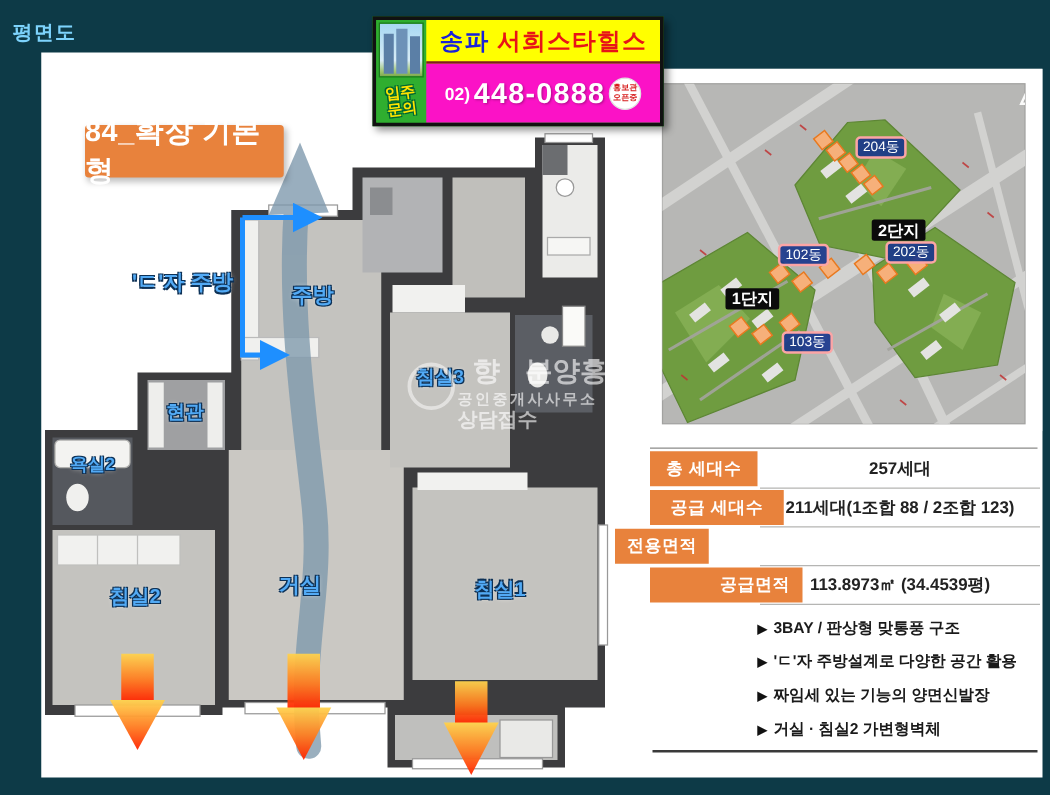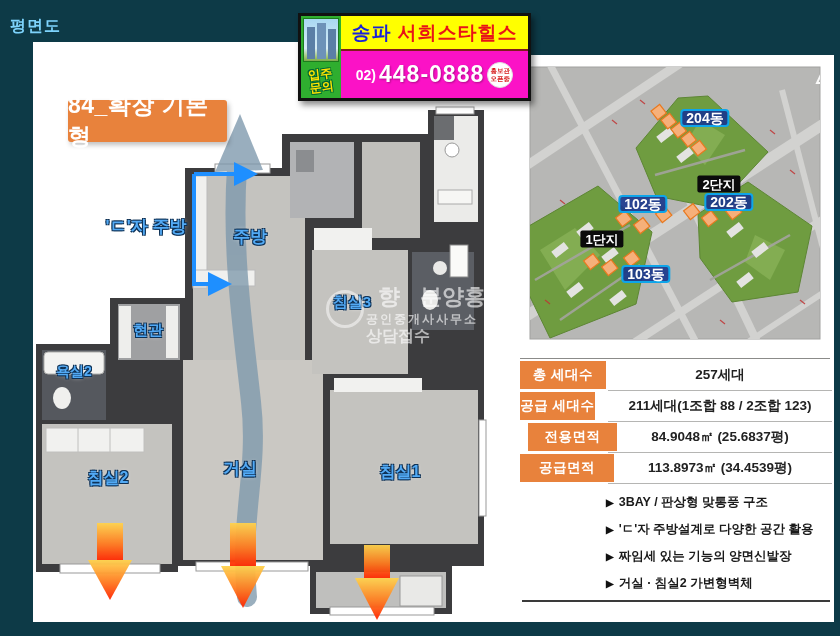--- a/index.html
+++ b/index.html
@@ -46,22 +46,22 @@
   .banner-sub{height:14px;background:#ffffff;border-bottom:2px solid #111;display:flex;align-items:center;justify-content:center;
         font-size:9px;font-weight:700;color:#222;letter-spacing:.3px;white-space:nowrap;}
   .banner-phone{flex:1;background:#fb12c6;display:flex;align-items:center;justify-content:center;gap:3px;color:#fff;}
   .banner-phone .p1{font-size:14px;font-weight:700;}
   .banner-phone .p2{font-size:23px;font-weight:700;letter-spacing:1px;text-shadow:1px 1px 2px rgba(0,0,0,.3);}
   .phone-badge{width:24px;height:24px;border-radius:50%;background:#fff;border:1px solid #e0e0e0;display:flex;flex-direction:column;
         align-items:center;justify-content:center;color:#d61a1a;font-size:6.5px;font-weight:700;line-height:1.1;}
 
   
   .map-layer{left:516px;top:55px;width:318px;height:290px;z-index:8;}
-  .bdg-blue{position:absolute;transform:translate(-50%,-50%);background:rgba(26,55,140,.92);border:2px solid #0ea5e9;
-        border-radius:4px;color:#fff;font-size:14px;font-weight:700;padding:0 4px;white-space:nowrap;line-height:14px;}
+  .bdg-blue{position:absolute;transform:translate(-50%,-50%);background:rgba(26,55,140,.92);border:2px solid #fca5a5;
+        border-radius:4px;color:#fff;font-size:11px;font-weight:400;padding:0 4px;white-space:nowrap;line-height:14px;}
   .bdg-black{position:absolute;transform:translate(-50%,-50%);background:#0b0b0b;color:#fff;font-size:13px;font-weight:700;
         padding:1px 5px;border-radius:2px;white-space:nowrap;line-height:15px;}
 
   
   .tl{background:#e8823c;color:#fff;font-weight:700;font-size:13.5px;display:flex;align-items:center;justify-content:center;letter-spacing:.5px;}
   .tv{color:#222;font-size:13.5px;font-weight:700;display:flex;align-items:center;justify-content:center;white-space:nowrap;}
   .sep{background:#b5b5b3;}
   .features{left:606px;top:489px;width:226px;}
   .feat-line{display:flex;align-items:center;height:27px;color:#1a1a1a;font-size:12.5px;font-weight:700;white-space:nowrap;}
   .feat-line .bg{font-size:10px;margin-right:5px;color:#111;}
@@ -288,27 +288,26 @@
           <span>홍보관</span>
           <span>오픈중</span>
         </span>
       </div>
     </div>
   </div>
 
   <div class="abs sep" style="left:520px;top:358px;width:310px;height:1px;background:#8b8b89;"></div>
 
   <div class="abs tl" style="left:520px;top:361px;width:86px;height:28px;">총 세대수</div>
-  <div class="abs tl" style="left:520px;top:392px;width:75px;height:28px;">공급 세대수</div>
-  <div class="abs tl" style="left:528px;top:423px;width:89px;height:28px;">전용면적</div>
-  <div class="abs tl" style="left:520px;top:454px;width:94px;height:28px;">공급면적</div>
+  <div class="abs tl" style="left:520px;top:392px;width:107px;height:28px;">공급 세대수</div>
+  <div class="abs tl" style="left:492px;top:423px;width:75px;height:28px;">전용면적</div>
+  <div class="abs tl" style="left:520px;top:454px;width:76px;height:28px;padding-left:46px;">공급면적</div>
 
   <div class="abs tv" style="left:610px;top:361px;width:220px;height:28px;">257세대</div>
   <div class="abs tv" style="left:610px;top:392px;width:220px;height:28px;">211세대(1조합 88 / 2조합 123)</div>
-  <div class="abs tv" style="left:610px;top:423px;width:220px;height:28px;">84.9048㎡ (25.6837평)</div>
   <div class="abs tv" style="left:610px;top:454px;width:220px;height:28px;">113.8973㎡ (34.4539평)</div>
 
   <div class="abs sep" style="left:608px;top:390px;width:224px;height:1px;"></div>
   <div class="abs sep" style="left:608px;top:421px;width:224px;height:1px;"></div>
   <div class="abs sep" style="left:608px;top:452px;width:224px;height:1px;"></div>
   <div class="abs sep" style="left:608px;top:483px;width:224px;height:1px;"></div>
 
   <div class="abs features">
     <div class="feat-line">
       <span class="bg">▶</span>

